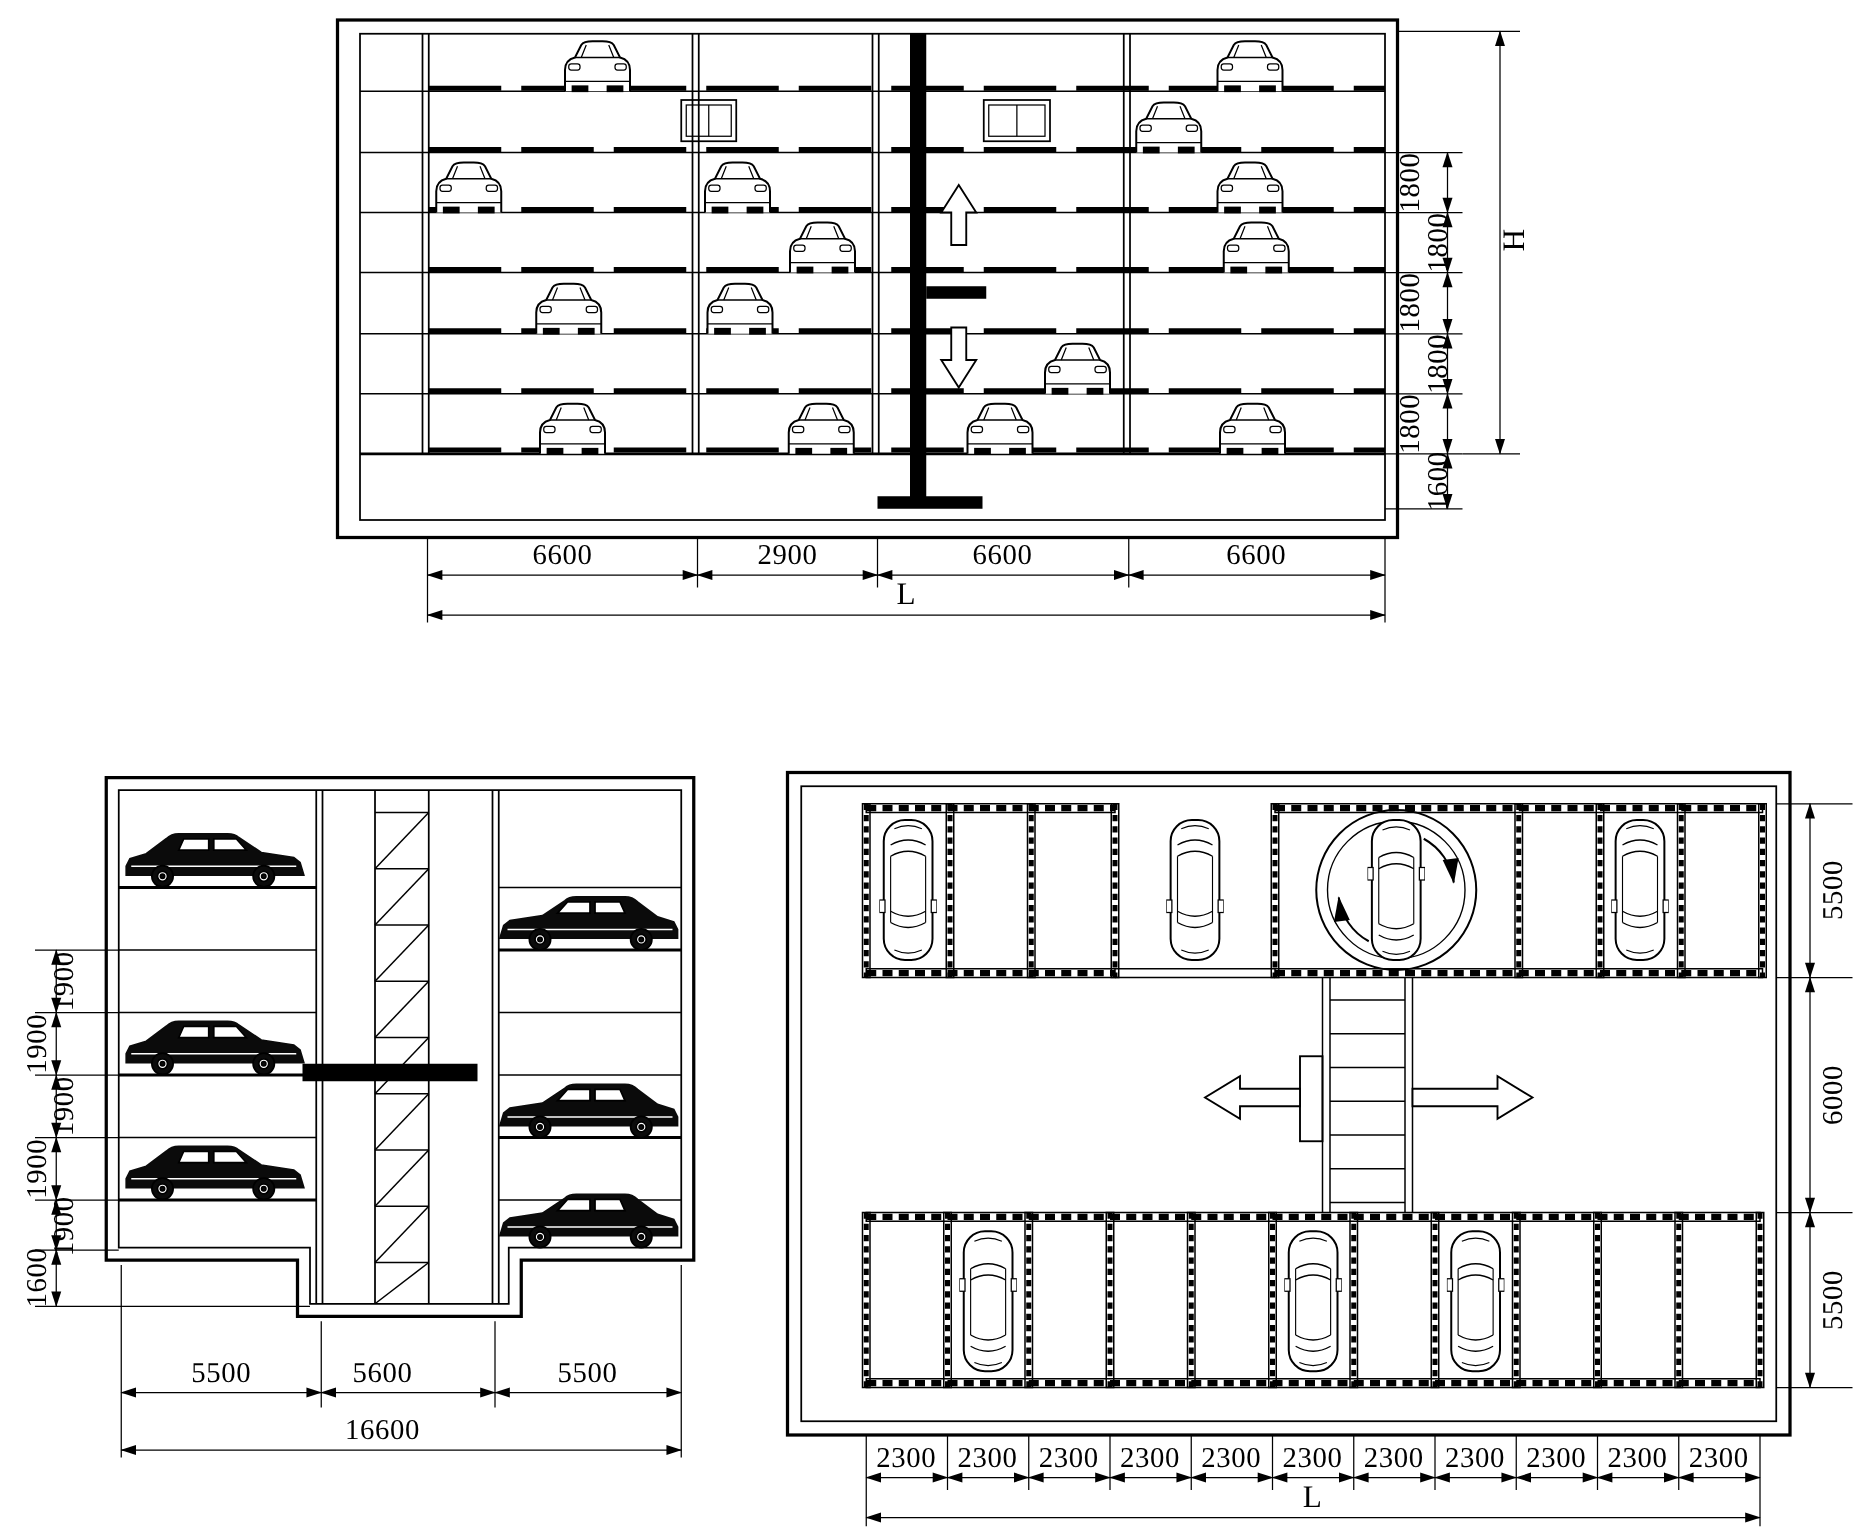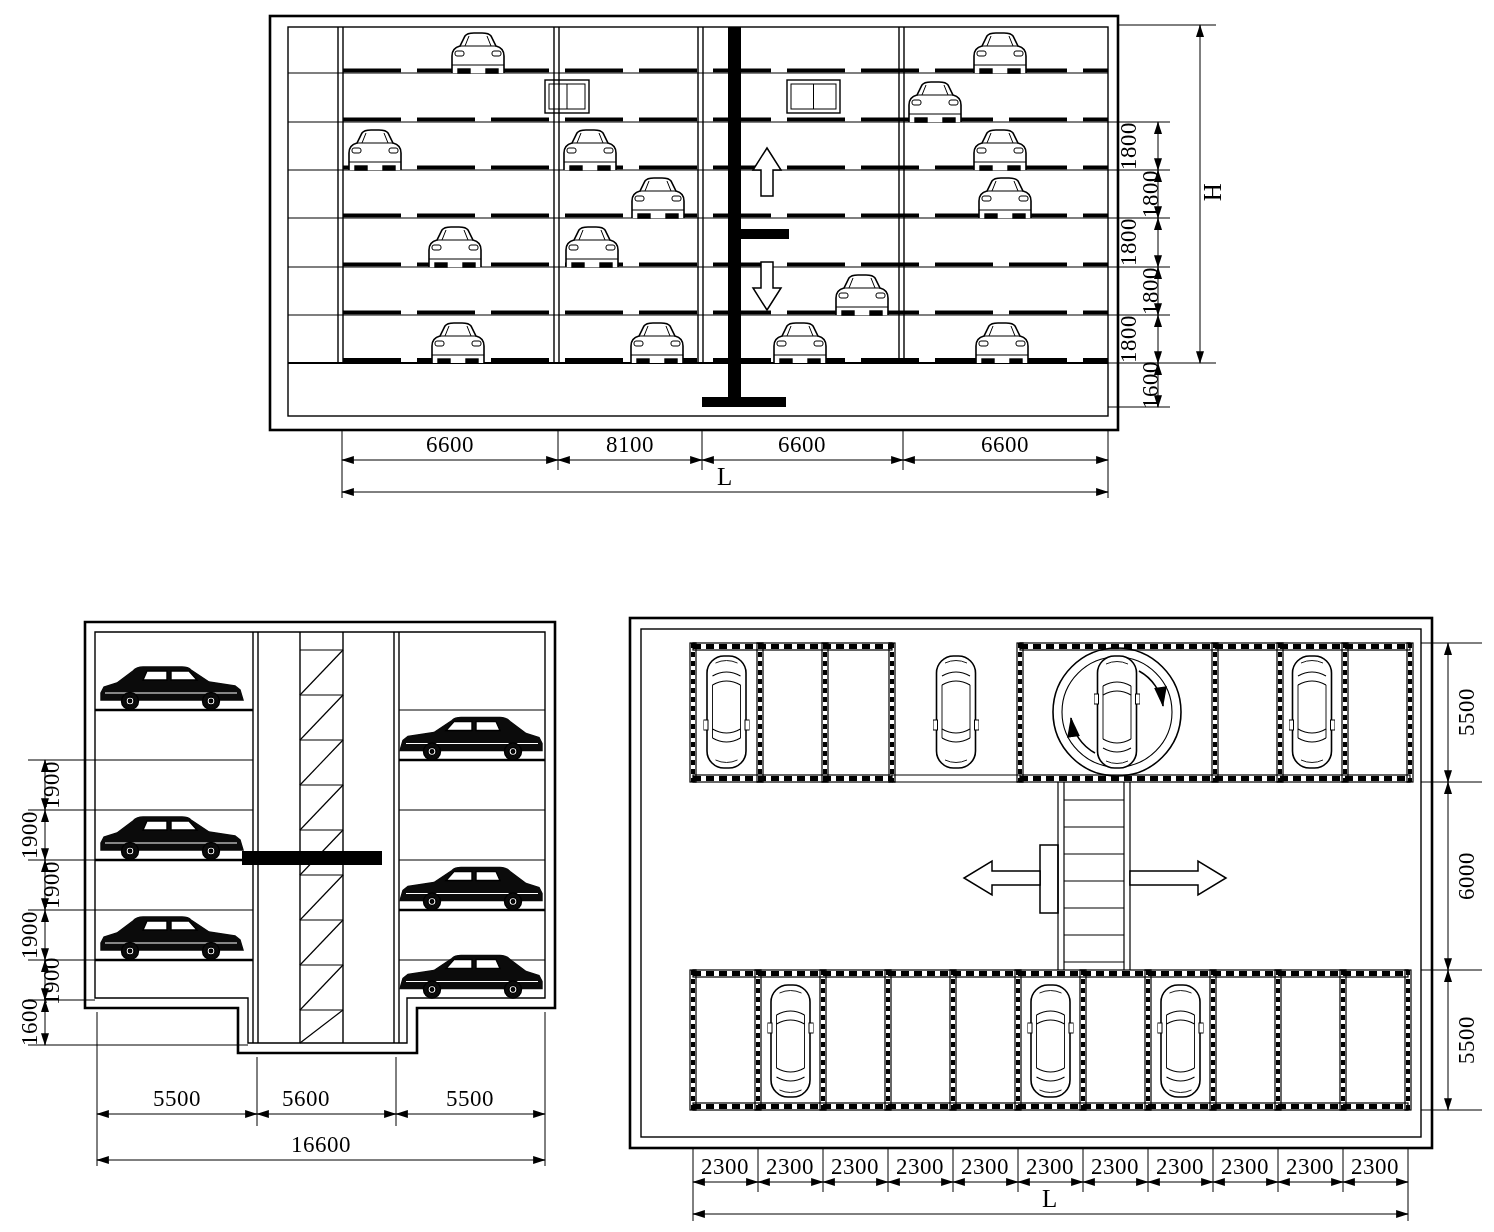--- a/index.html
+++ b/index.html
@@ -415,21 +415,21 @@
     <line x1="1148" y1="1182" x2="1213" y2="1182" marker-start="url(#arr)" marker-end="url(#arr)"></line>
     <line x1="1213" y1="1182" x2="1278" y2="1182" marker-start="url(#arr)" marker-end="url(#arr)"></line>
     <line x1="1278" y1="1182" x2="1343" y2="1182" marker-start="url(#arr)" marker-end="url(#arr)"></line>
     <line x1="1343" y1="1182" x2="1408" y2="1182" marker-start="url(#arr)" marker-end="url(#arr)"></line>
     <line x1="693" y1="1214" x2="1408" y2="1214" marker-start="url(#arr)" marker-end="url(#arr)"></line>
   </g>
 </g>
 </svg>
 
 <div class="dim" style="left:450px;top:444px">6600</div>
-<div class="dim" style="left:630px;top:444px">8100</div>
+<div class="dim" style="left:630px;top:444px">2900</div>
 <div class="dim" style="left:802px;top:444px">6600</div>
 <div class="dim" style="left:1005px;top:444px">6600</div>
 <div class="dim big" style="left:725px;top:476px">L</div>
 
 <div class="dim v" style="left:1128px;top:146px">1800</div>
 <div class="dim v" style="left:1150px;top:194px">1800</div>
 <div class="dim v" style="left:1128px;top:242px">1800</div>
 <div class="dim v" style="left:1150px;top:291px">1800</div>
 <div class="dim v" style="left:1128px;top:339px">1800</div>
 <div class="dim v" style="left:1150px;top:385px">1600</div>
@@ -438,21 +438,21 @@
 <div class="dim v" style="left:51px;top:785px">1900</div>
 <div class="dim v" style="left:29px;top:835px">1900</div>
 <div class="dim v" style="left:51px;top:885px">1900</div>
 <div class="dim v" style="left:29px;top:935px">1900</div>
 <div class="dim v" style="left:51px;top:981px">1900</div>
 <div class="dim v" style="left:29px;top:1022px">1600</div>
 
 <div class="dim" style="left:177px;top:1098px">5500</div>
 <div class="dim" style="left:306px;top:1098px">5600</div>
 <div class="dim" style="left:470px;top:1098px">5500</div>
-<div class="dim" style="left:321px;top:1144px">16600</div>
+<div class="dim" style="left:306px;top:1144px">16600</div>
 
 <div class="dim v" style="left:1466px;top:712px">5500</div>
 <div class="dim v" style="left:1466px;top:876px">6000</div>
 <div class="dim v" style="left:1466px;top:1040px">5500</div>
 
 <div class="dim" style="left:725px;top:1166px">2300</div>
 <div class="dim" style="left:790px;top:1166px">2300</div>
 <div class="dim" style="left:855px;top:1166px">2300</div>
 <div class="dim" style="left:920px;top:1166px">2300</div>
 <div class="dim" style="left:985px;top:1166px">2300</div>

